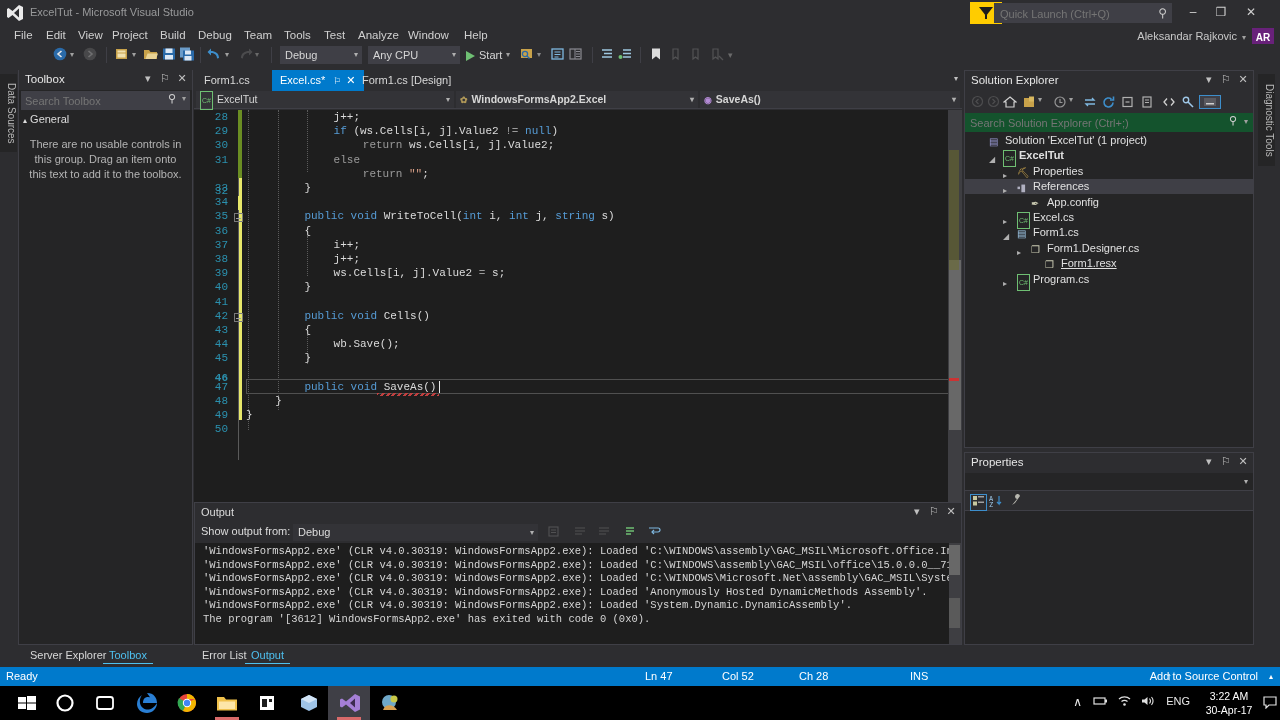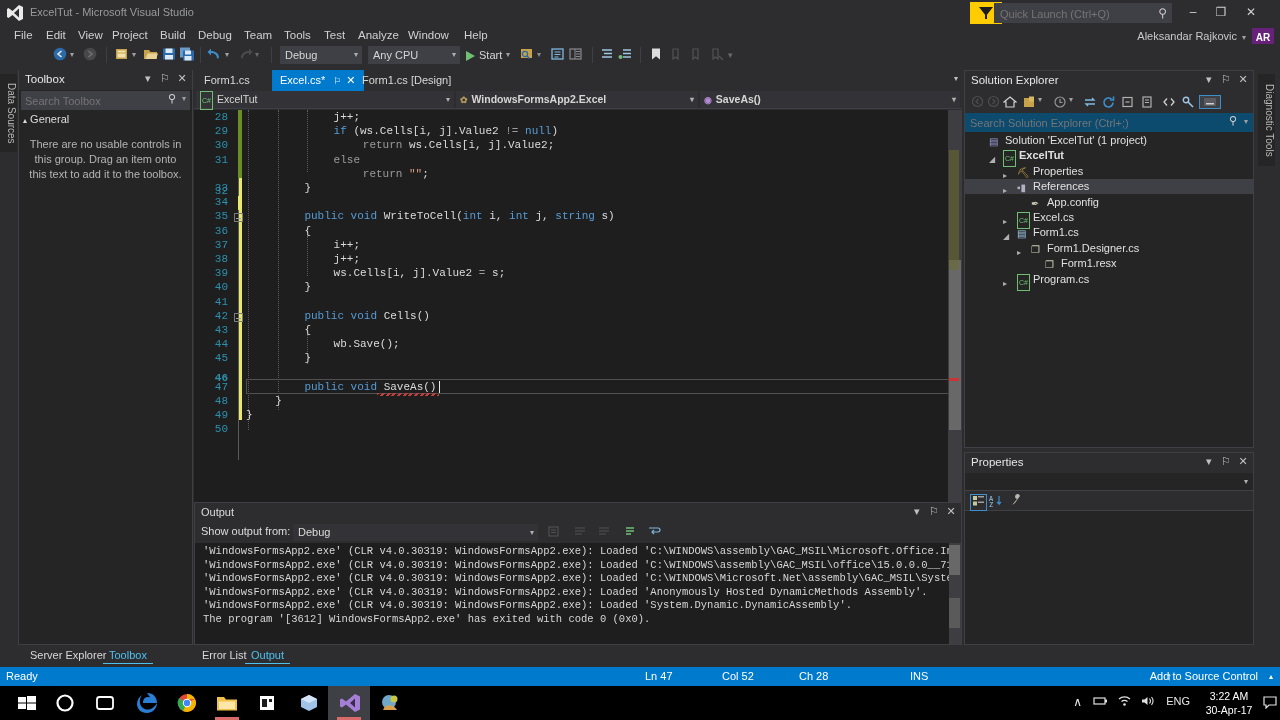--- a/index.html
+++ b/index.html
@@ -133,21 +133,21 @@
      overflow:hidden; }
   .out-line { position:absolute; left:8px; font-size:10.5px; color:#d6d6d6; white-space:pre;
      font-family:"Liberation Mono", monospace; }
   .out-scroll { position:absolute; right:0; top:40px; width:12px; height:101px; background:#3e3e42; }
 
   
   .solexp { position:absolute; left:964px; top:70px; width:290px; height:378px; background:#252526;
      border:1px solid #3f3f46; }
   .se-toolbar { position:relative; height:22px; background:#2d2d30; }
   .se-ico { position:absolute; top:4px; height:14px; color:#c8c8c8; font-size:11px; }
-  .se-search { position:relative; height:19px; background:#0c4a6e; margin-top:0px; }
+  .se-search { position:relative; height:19px; background:#14532d; margin-top:0px; }
   .se-search input { width:250px; height:17px; background:transparent; border:0; color:#a5a5a6;
      font-size:11px; padding-left:5px; outline:none; font-family:"Liberation Sans",sans-serif; }
   .se-tree { position:absolute; left:0; top:62px; width:288px; height:314px; }
   .se-row { position:absolute; left:0; width:288px; height:15px; font-size:11px; color:#e0e0e0;
      line-height:15px; white-space:nowrap; }
   .se-row.sel { background:#3f3f46; }
   .se-arrow { position:absolute; font-size:8px; color:#b0b0b0; }
   .se-icon { position:absolute; font-size:10px; }
   .se-label { position:absolute; }
 
@@ -659,21 +659,21 @@
           <span class="se-icon" style="left: 52px; top: 1px; color: rgb(159, 200, 232);">▤</span>
           <span class="se-label" style="left: 68px;">Form1.cs</span>
         </div>
         <div class="se-row" style="top: 107.8px;">
           <span class="se-arrow" style="left: 52px; top: 4px;">▸</span>
           <span class="se-icon" style="left: 66px; top: 1px; color: rgb(200, 200, 176);">❐</span>
           <span class="se-label" style="left: 82px;">Form1.Designer.cs</span>
         </div>
         <div class="se-row" style="top: 123.2px;">
           <span class="se-icon" style="left: 80px; top: 1px; color: rgb(200, 200, 176);">❐</span>
-          <span class="se-label" style="left: 96px;">Form1.resx</span>
+          <span class="se-label" style="left: 96px; text-decoration: underline;">Form1.resx</span>
         </div>
         <div class="se-row" style="top: 138.6px;">
           <span class="se-arrow" style="left: 38px; top: 4px;">▸</span>
           <span class="se-icon" style="left: 52px; top: 2px; color: rgb(111, 191, 115); font-size: 7px; border: 1px solid rgb(111, 191, 115); padding: 0px 1px;">C#</span>
           <span class="se-label" style="left: 68px;">Program.cs</span>
         </div>
       </div>
   </div>
 
   <div class="props">

